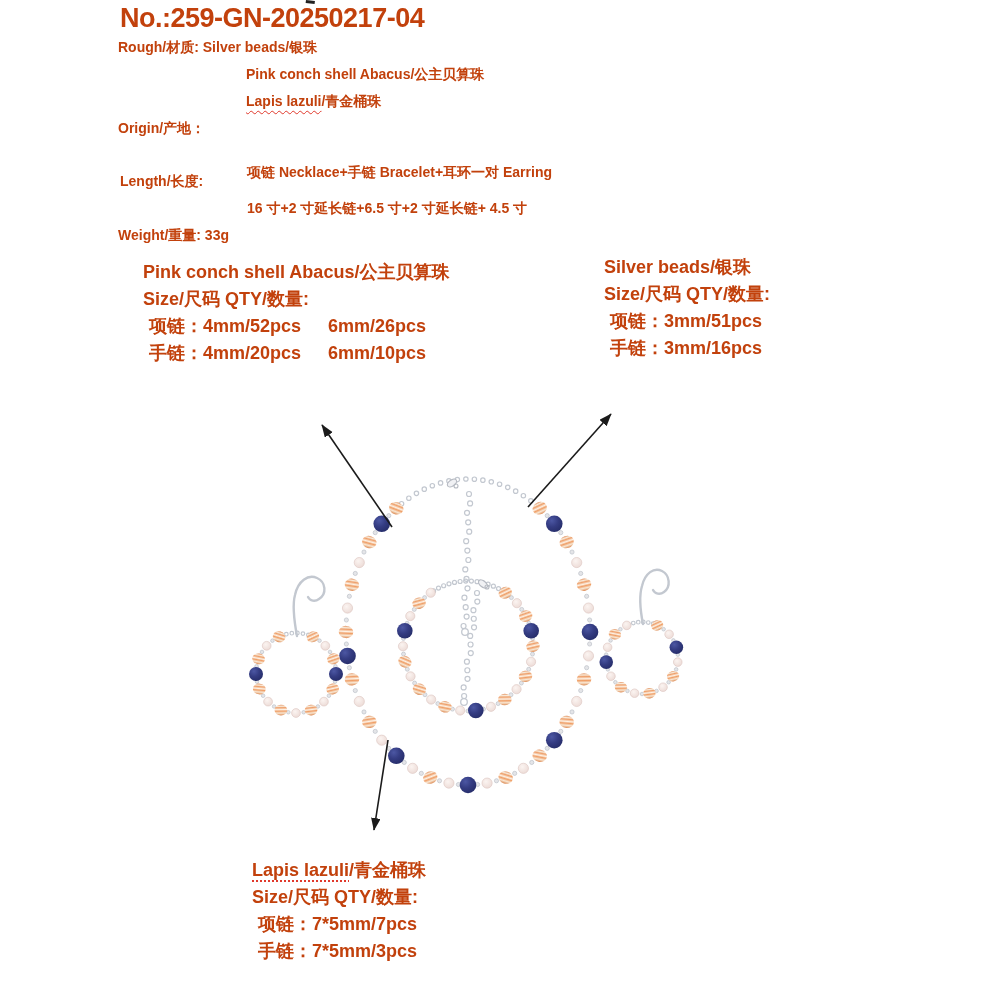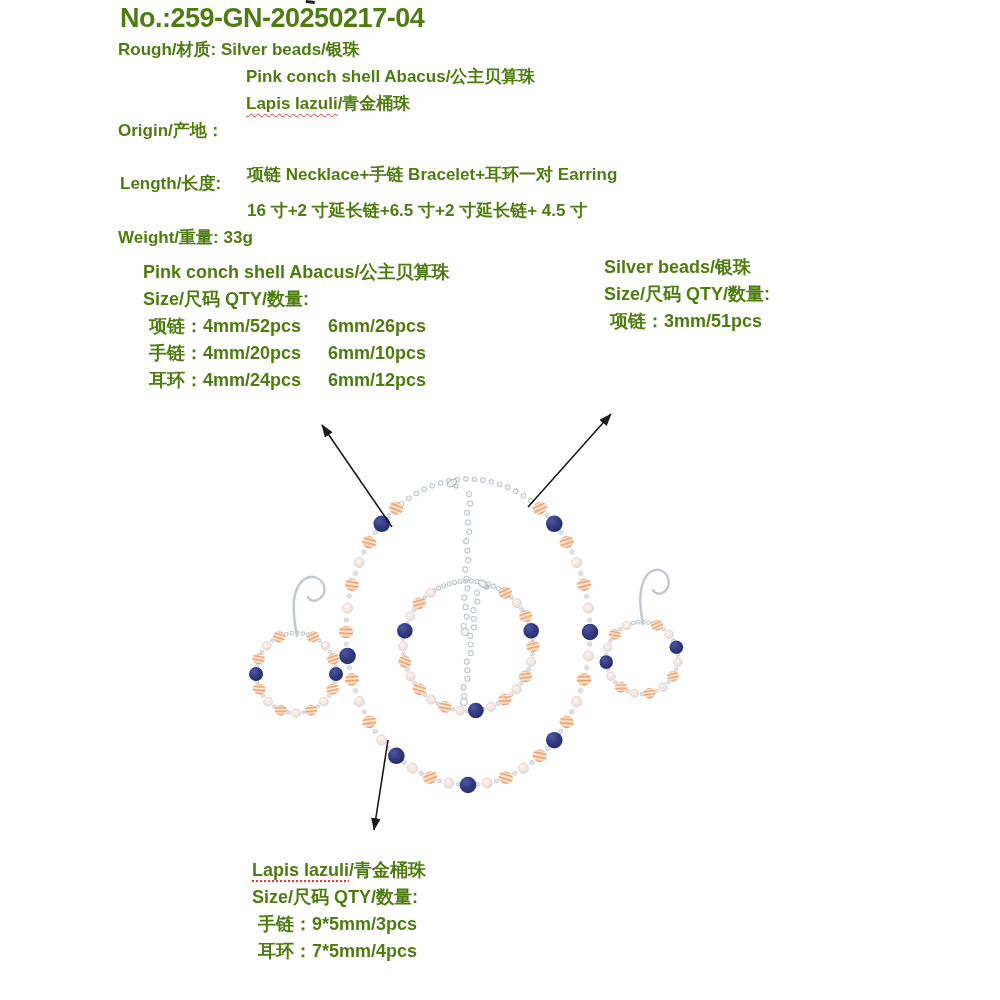--- a/index.html
+++ b/index.html
@@ -1,22 +1,22 @@
 <!DOCTYPE html>
 <html><head>
 <meta charset="utf-8">
 <style>
   html,body{margin:0;padding:0;background:#ffffff;}
   .canvas{
     position:relative;width:1000px;height:1000px;background:#ffffff;overflow:hidden;
-    font-family:"Liberation Sans", sans-serif;color:#4d7c0f;
+    font-family:"Liberation Sans", sans-serif;color:#c2410c;
   }
   .abs{position:absolute;white-space:nowrap;}
   .title{font-size:27px;font-weight:700;letter-spacing:-0.5px;}
-  .line{font-size:17px;font-weight:700;line-height:1.25;}
+  .line{font-size:14px;font-weight:700;line-height:1.25;}
   .red-wavy{text-decoration:underline wavy #e0392c 1px;text-underline-offset:4px;}
   .red-dots{text-decoration:underline dotted #e0392c 1.5px;text-underline-offset:4px;}
   .spec{position:absolute;font-size:18px;font-weight:700;}
   .spec > div{height:27px;line-height:27px;white-space:nowrap;}
   .rl{display:inline-block;width:60px;text-align:right;}
   .c1{display:inline-block;width:125px;}
   #jewelry{position:absolute;left:0;top:0;}
 </style>
 </head>
 <body>
@@ -329,39 +329,39 @@
 
   <div class="spec" style="left:143px;top:259px">
     <div>Pink conch shell Abacus/公主贝算珠</div>
     <div>Size/尺码 QTY/数量:</div>
     <div>
       <span class="rl">项链：</span><span class="c1">4mm/52pcs</span><span>6mm/26pcs</span>
     </div>
     <div>
       <span class="rl">手链：</span><span class="c1">4mm/20pcs</span><span>6mm/10pcs</span>
     </div>
-    <div>
-      <span class="rl">耳环：</span><span class="c1">4mm/24pcs</span><span>6mm/12pcs</span>
-    </div>
   </div>
 
   <div class="spec" style="left:604px;top:254px">
     <div>Silver beads/银珠</div>
     <div>Size/尺码 QTY/数量:</div>
     <div>
       <span class="rl">项链：</span><span>3mm/51pcs</span>
     </div>
+    <div>
+      <span class="rl">手链：</span><span>3mm/16pcs</span>
+    </div>
   </div>
 
   <div class="spec" style="left:252px;top:857px">
     <div>
       <span class="red-dots">Lapis lazuli</span><span>/青金桶珠</span>
     </div>
     <div>Size/尺码 QTY/数量:</div>
     <div>
-      <span class="rl">手链：</span><span>9*5mm/3pcs</span>
-    </div>
-    <div>
-      <span class="rl">耳环：</span><span>7*5mm/4pcs</span>
+      <span class="rl">项链：</span><span>7*5mm/7pcs</span>
+    </div>
+    <div>
+      <span class="rl">手链：</span><span>7*5mm/3pcs</span>
     </div>
   </div>
 
 </div>
 
 </body></html>

